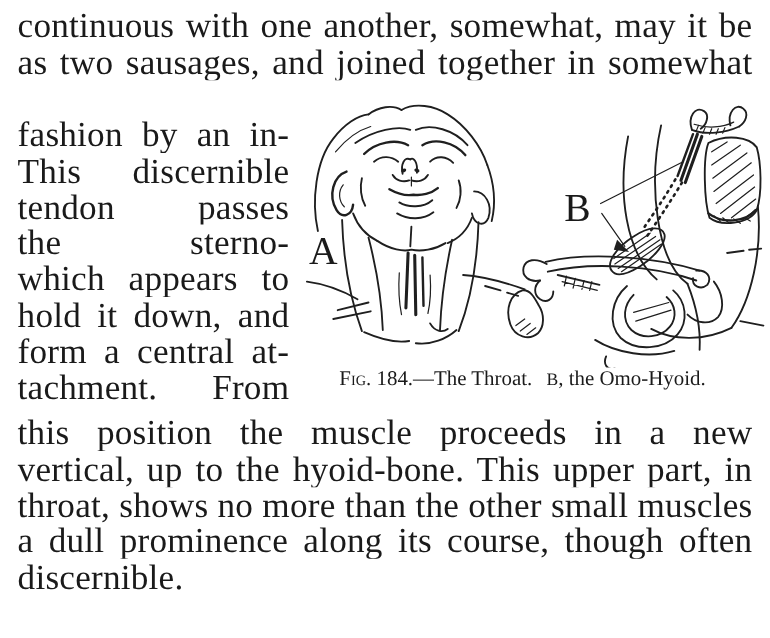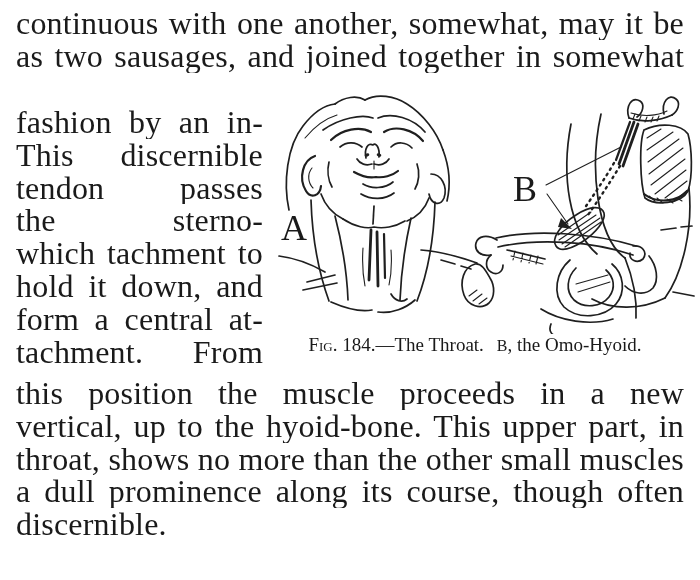--- a/index.html
+++ b/index.html
@@ -41,21 +41,21 @@
   <div id="para1" class="body-text">
     <div class="line jline">continuous with one another, somewhat, may it be said,</div>
     <div class="line jline">as two sausages, and joined together in somewhat similar</div>
   </div>
 
   <div id="leftcol" class="body-text">
     <div class="line jline">fashion by an in-</div>
     <div class="line jline">This discernible</div>
     <div class="line jline">tendon passes under</div>
     <div class="line jline">the sterno-mastoid,</div>
-    <div class="line jline">which tachment to</div>
+    <div class="line jline">which appears to</div>
     <div class="line jline">hold it down, and</div>
     <div class="line jline">form a central at-</div>
     <div class="line jline">tachment. From</div>
   </div>
 
   <svg id="figure-art" viewBox="0 0 455 246">
 
     <g>
 
       <path class="ln" d="M 44,122 C 38,95 42,58 58,38 C 68,25 80,17 90,16"></path>

